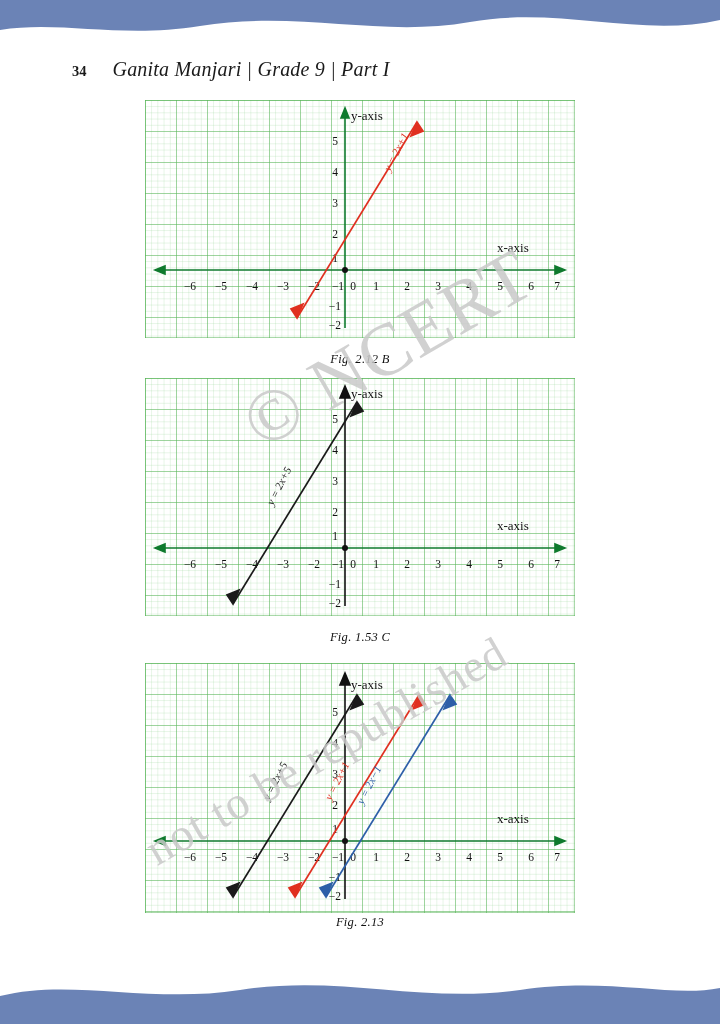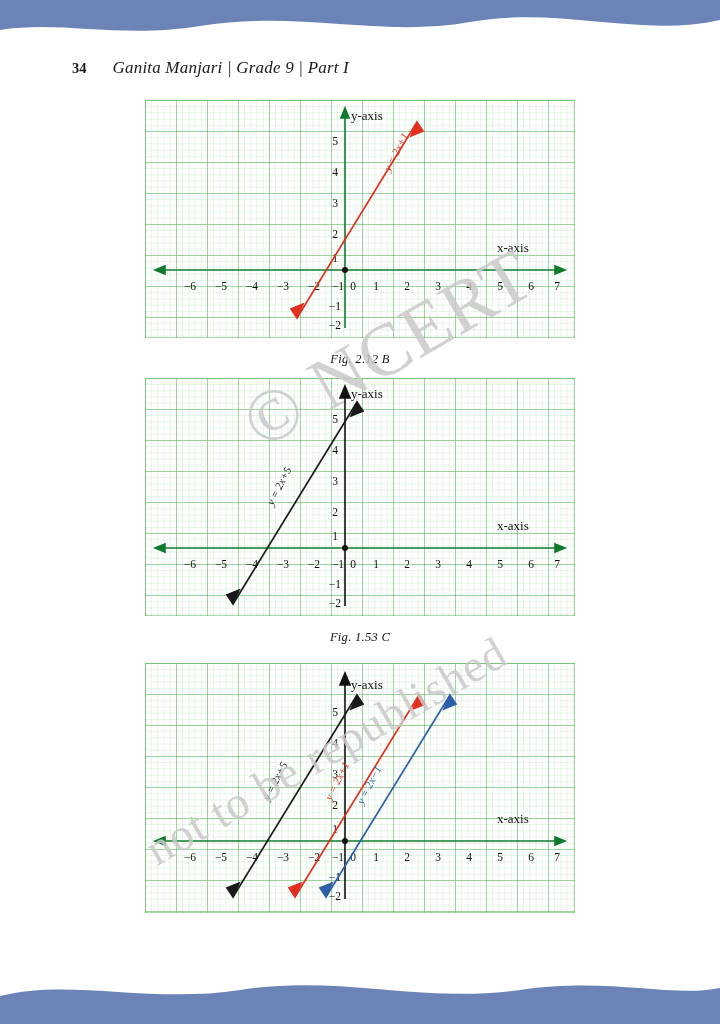--- a/index.html
+++ b/index.html
@@ -48,21 +48,21 @@
   }
   .page-number {
     font-family: "Liberation Serif", serif;
     font-weight: bold;
     font-size: 14.5px;
     color: #1a1a1a;
   }
   .header-title {
     font-family: "Liberation Serif", serif;
     font-style: italic;
-    font-size: 17px;
+    font-size: 20px;
     color: #1a1a1a;
     letter-spacing: 0.2px;
   }
 
   
   .figure {
     position: absolute;
     left: 0;
     width: 720px;
   }
@@ -340,20 +340,21 @@
         <text x="186" y="138" font-family="Liberation Serif, serif" font-style="italic" font-size="11" fill="#e03020" transform="rotate(-63 186 138)">y = 2x+1</text>
 
         <g stroke="#2d5fa8" stroke-width="1.7" fill="#2d5fa8">
           <line x1="181" y1="234" x2="305" y2="32"></line>
           <polygon points="305,32 299,46 311,41"></polygon>
           <polygon points="181,234 187,220 175,225"></polygon>
         </g>
         <text x="218" y="142" font-family="Liberation Serif, serif" font-style="italic" font-size="11" fill="#2d5fa8" transform="rotate(-63 218 142)">y = 2x−1</text>
       </svg>
     </div>
+    <div class="fig-caption">Fig. 2.13</div>
   </div>
 
   <div class="watermark">
     <div class="wm-text wm1">© NCERT</div>
     <div class="wm-text wm2">not to be republished</div>
   </div>
 
   <div class="wave-bottom">
     <svg width="720" height="60" viewBox="0 0 720 60">
       <path d="M0,32 C70,14 150,40 240,26 C340,10 420,40 520,26 C610,13 670,34 720,24 L720,60 L0,60 Z" fill="#6b83b6"></path>

